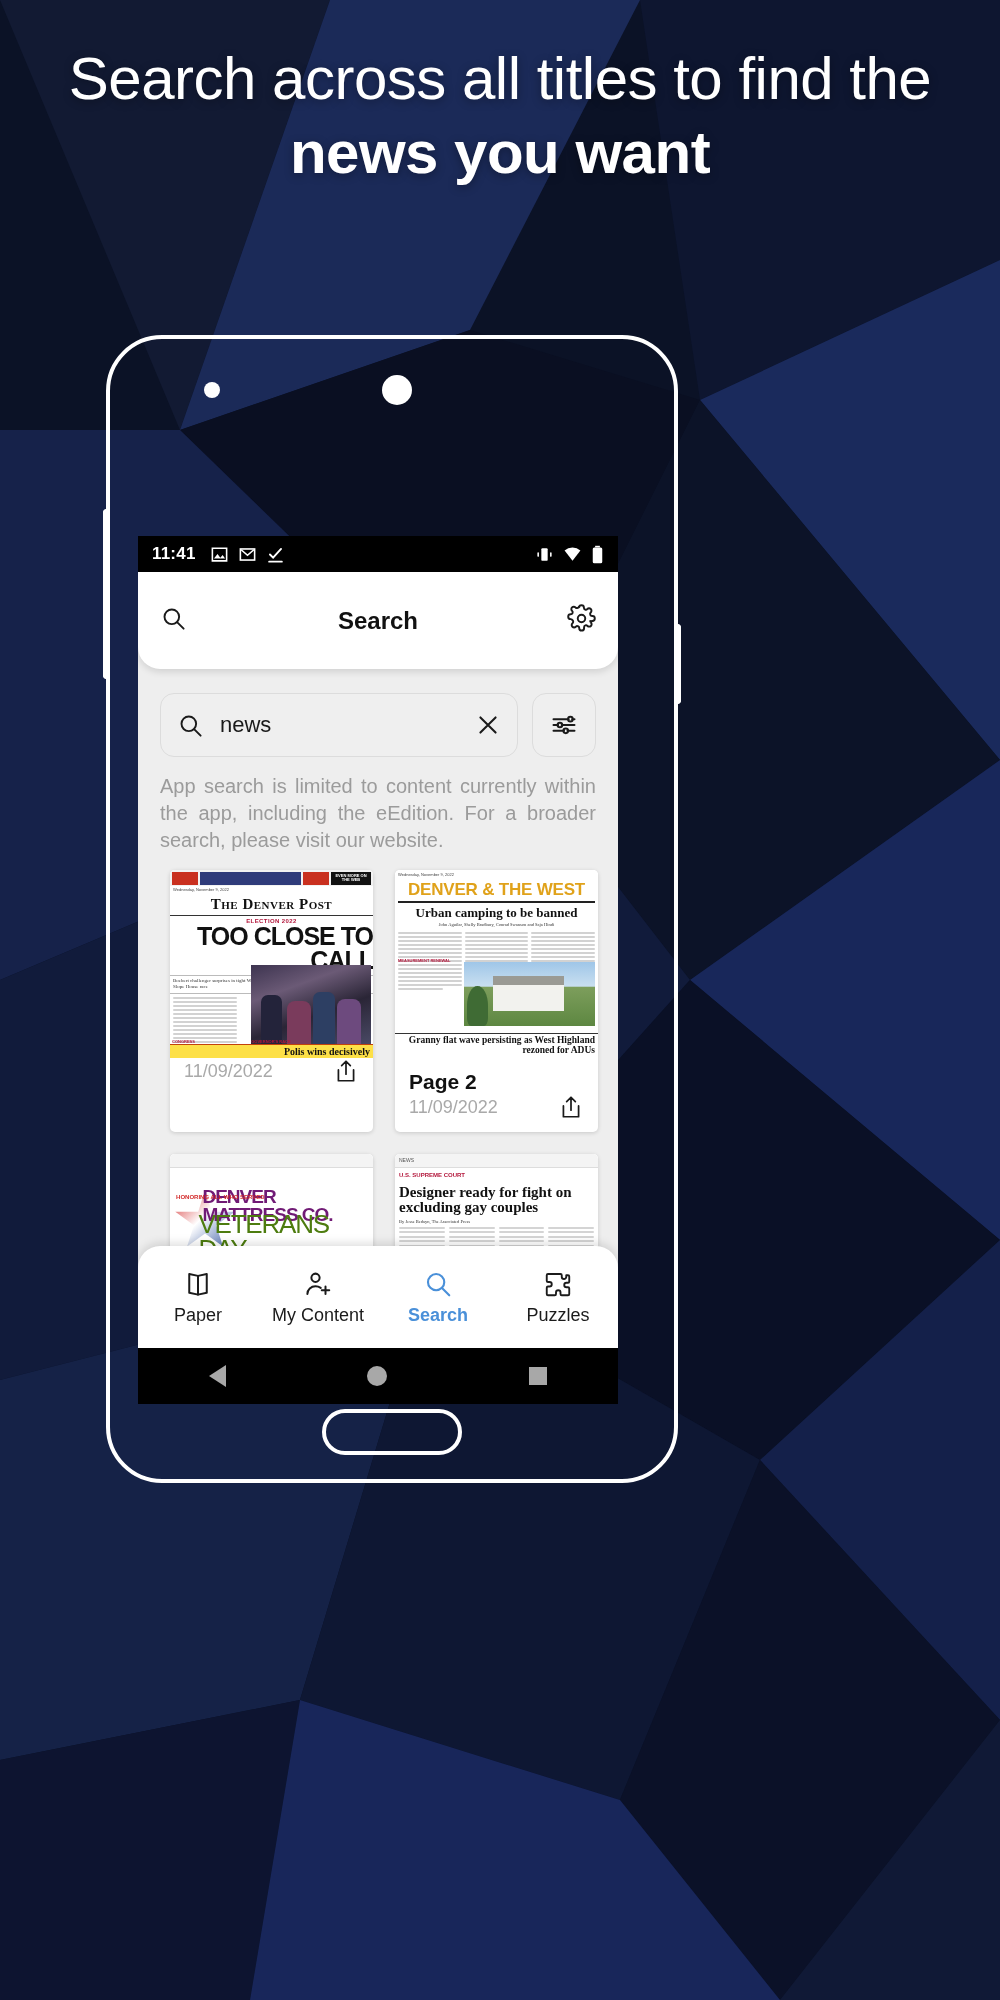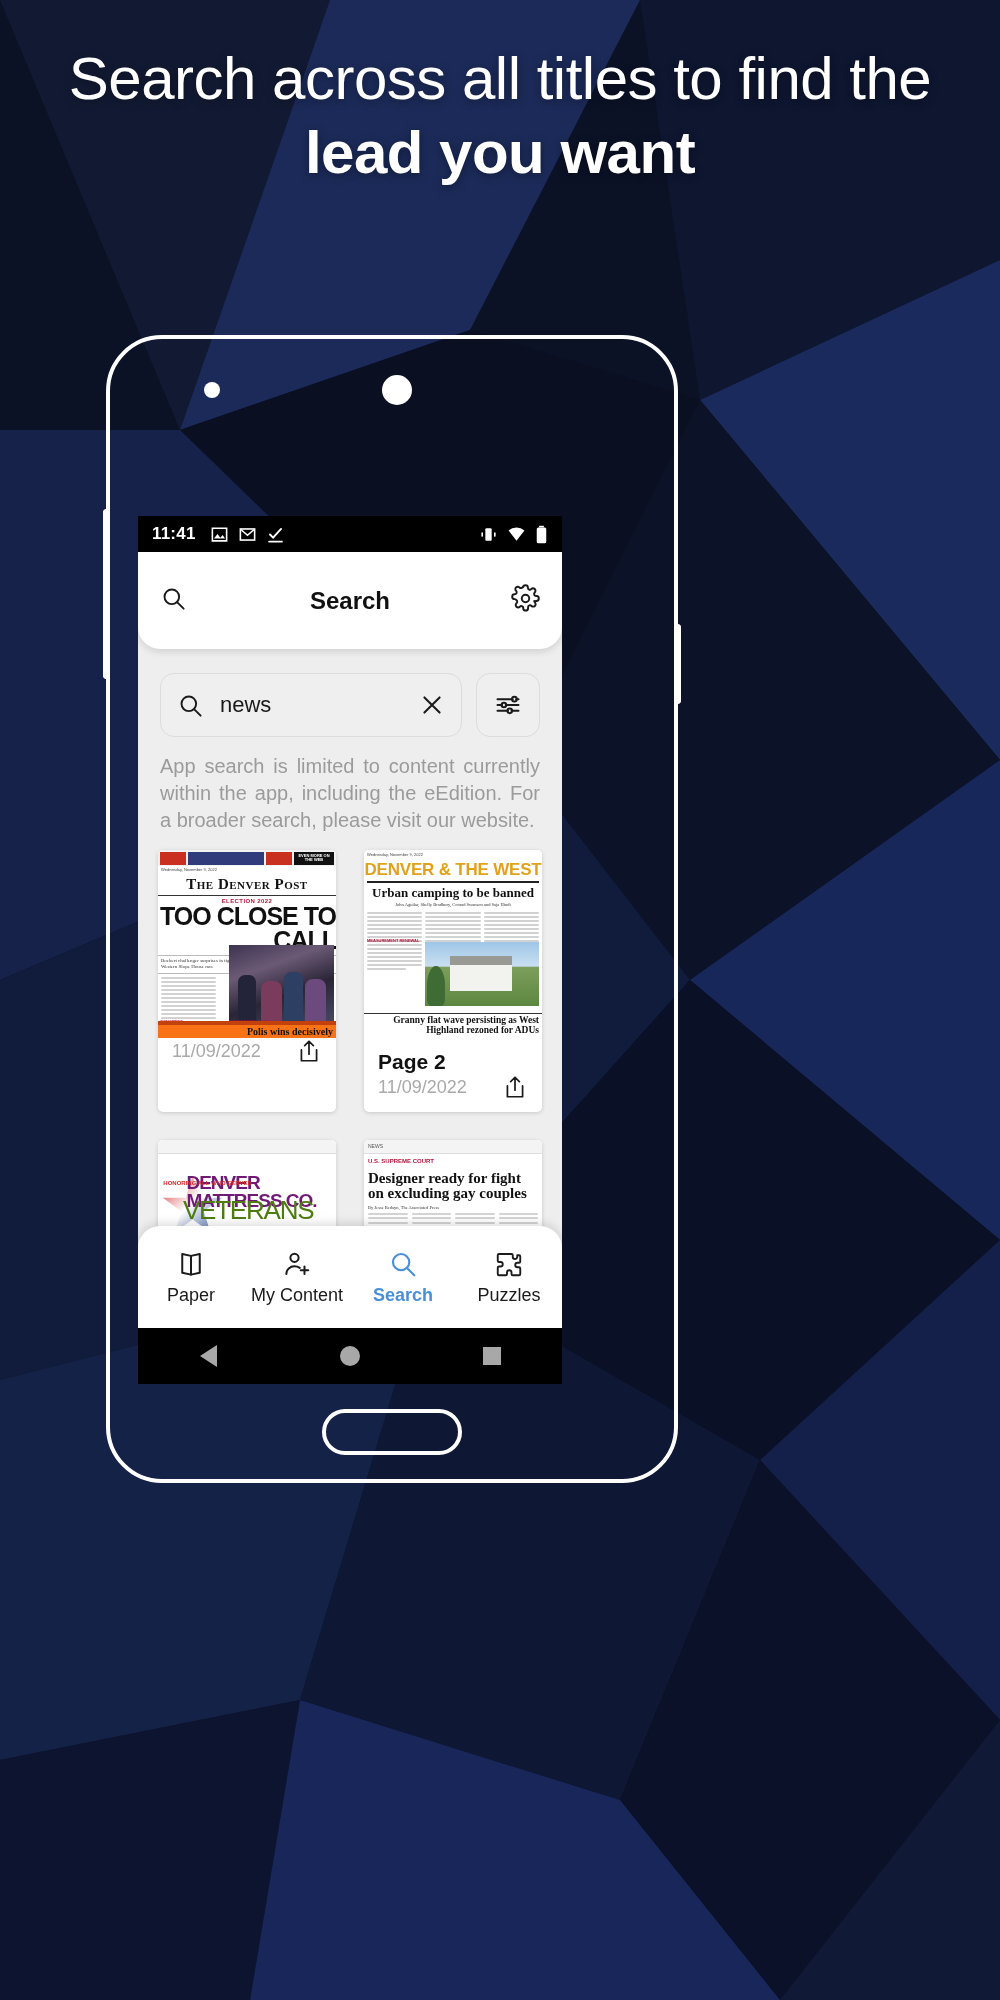--- a/index.html
+++ b/index.html
@@ -73,22 +73,22 @@
   }
   .cam-big {
     position: absolute; left: 272px; top: 36px;
     width: 30px; height: 30px; border-radius: 50%;
     background: #fff;
   }
 
   
   .screen {
     position: absolute;
-    left: 138px; top: 516px;
-    width: 424px; height: 868px;
+    left: 138px; top: 536px;
+    width: 480px; height: 868px;
     background: #eeeeee;
     overflow: hidden;
     z-index: 6;
   }
 
   
   .statusbar {
     height: 36px; background: #000;
     display: flex; align-items: center;
     padding: 0 14px;
@@ -146,24 +146,24 @@
   .disclaimer {
     padding: 16px 22px 0 22px;
     font-size: 20px;
     line-height: 27px;
     color: #9b9b9b;
     text-align: justify;
   }
 
   
   .results {
-    padding: 16px 20px 0 20px;
+    padding: 16px 20px 0 32px;
     display: grid;
     grid-template-columns: 1fr 1fr;
-    gap: 28px;
+    gap: 22px;
   }
   .card {
     background: #fff;
     border-radius: 5px;
     overflow: hidden;
     box-shadow: 0 1px 4px rgba(0,0,0,.16);
     display: flex; flex-direction: column;
   }
   .card-thumb { height: 188px; overflow: hidden; position: relative; background:#fff; }
   .card-body { padding: 12px 14px 0 14px; flex: 1; }
@@ -187,21 +187,21 @@
   .np-cols { display:flex; gap:3px; padding:3px; }
   .np-col { flex:1; }
   .np-line { height:2px; background:#d2d2d2; margin-bottom:2px; border-radius:1px; }
   .np-line.s { width:70%; }
   .np-photo { position:absolute; left:40%; right:2px; top:95px; height:80px;
      background: linear-gradient(160deg,#3d3450 0%,#6b5a76 30%,#2a2536 60%,#4a4a66 100%); }
   .np-photo .f1 { position:absolute; left:8%; bottom:0; width:18%; height:62%; background:#23233a; border-radius:7px 7px 0 0;}
   .np-photo .f2 { position:absolute; left:30%; bottom:0; width:20%; height:55%; background:#7a3b5c; border-radius:8px 8px 0 0;}
   .np-photo .f3 { position:absolute; left:52%; bottom:0; width:18%; height:66%; background:#2d3f63; border-radius:7px 7px 0 0;}
   .np-photo .f4 { position:absolute; left:72%; bottom:0; width:20%; height:58%; background:#6d4a7e; border-radius:8px 8px 0 0;}
-  .np-bottomhead { position:absolute; left:0; right:0; bottom:0; background:#f97316; border-top:4px solid #c2410c; font-size:10px; font-weight:700; padding:1px 3px; text-align:right; color:#111;}
+  .np-bottomhead { position:absolute; left:0; right:0; bottom:0; background:#fde047; border-top:1px solid #c2410c; font-size:10px; font-weight:700; padding:1px 3px; text-align:right; color:#111;}
 
   
   .dw-title { text-align:center; font-size:17px; font-weight:800; color:#e0a21a; font-family:"Liberation Sans",sans-serif; padding:3px 0 1px; letter-spacing:-.2px;}
   .dw-rule { height:2px; background:#222; margin:0 3px;}
   .dw-head { text-align:center; font-size:13px; font-weight:700; color:#111; padding:3px 2px 2px; line-height:1.05;}
   .dw-img { position:absolute; left:34%; right:3px; top:92px; height:64px; background:linear-gradient(180deg,#9fc6e8 0%,#c9dff0 38%,#7d9e5c 39%,#5d8741 100%); }
   .dw-img .house { position:absolute; left:22%; top:22%; width:54%; height:55%; background:#f2f2ee; border-top:9px solid #9a9a94;}
   .dw-img .tree { position:absolute; left:2%; bottom:0; width:16%; height:62%; background:#3f6b34; border-radius:50% 50% 20% 20%;}
   .dw-foot { position:absolute; left:0; right:0; bottom:0; background:#fff; border-top:1px solid #333; font-size:9.5px; font-weight:700; padding:2px 3px; color:#111; line-height:1.05;}
   .dw-share { position:absolute; left:2px; bottom:2px; width:30%; font-family:"Liberation Sans",sans-serif;}
@@ -283,21 +283,21 @@
     <polygon points="430,1270 760,1460 620,1800 300,1700" fill="#0e1733"></polygon>
     <polygon points="1000,1240 1000,1720 760,1460" fill="#14204a"></polygon>
     <polygon points="760,1460 1000,1720 780,2000 620,1800" fill="#0b1128"></polygon>
     <polygon points="0,1760 300,1700 250,2000 0,2000" fill="#0d1430"></polygon>
     <polygon points="300,1700 620,1800 780,2000 250,2000" fill="#18265a"></polygon>
     <polygon points="780,2000 1000,1720 1000,2000" fill="#101936"></polygon>
   </svg>
 </div>
 
 <div class="headline">
-  <span>Search across all titles to find the </span><b>lead you want</b>
+  <span>Search across all titles to find the </span><b>news you want</b>
 </div>
 
 <div class="phone">
   <div class="phone-btn-l"></div>
   <div class="phone-btn-r"></div>
   <div class="cam-small"></div>
   <div class="cam-big"></div>
   <div class="home-pill"></div>
 </div>
 

